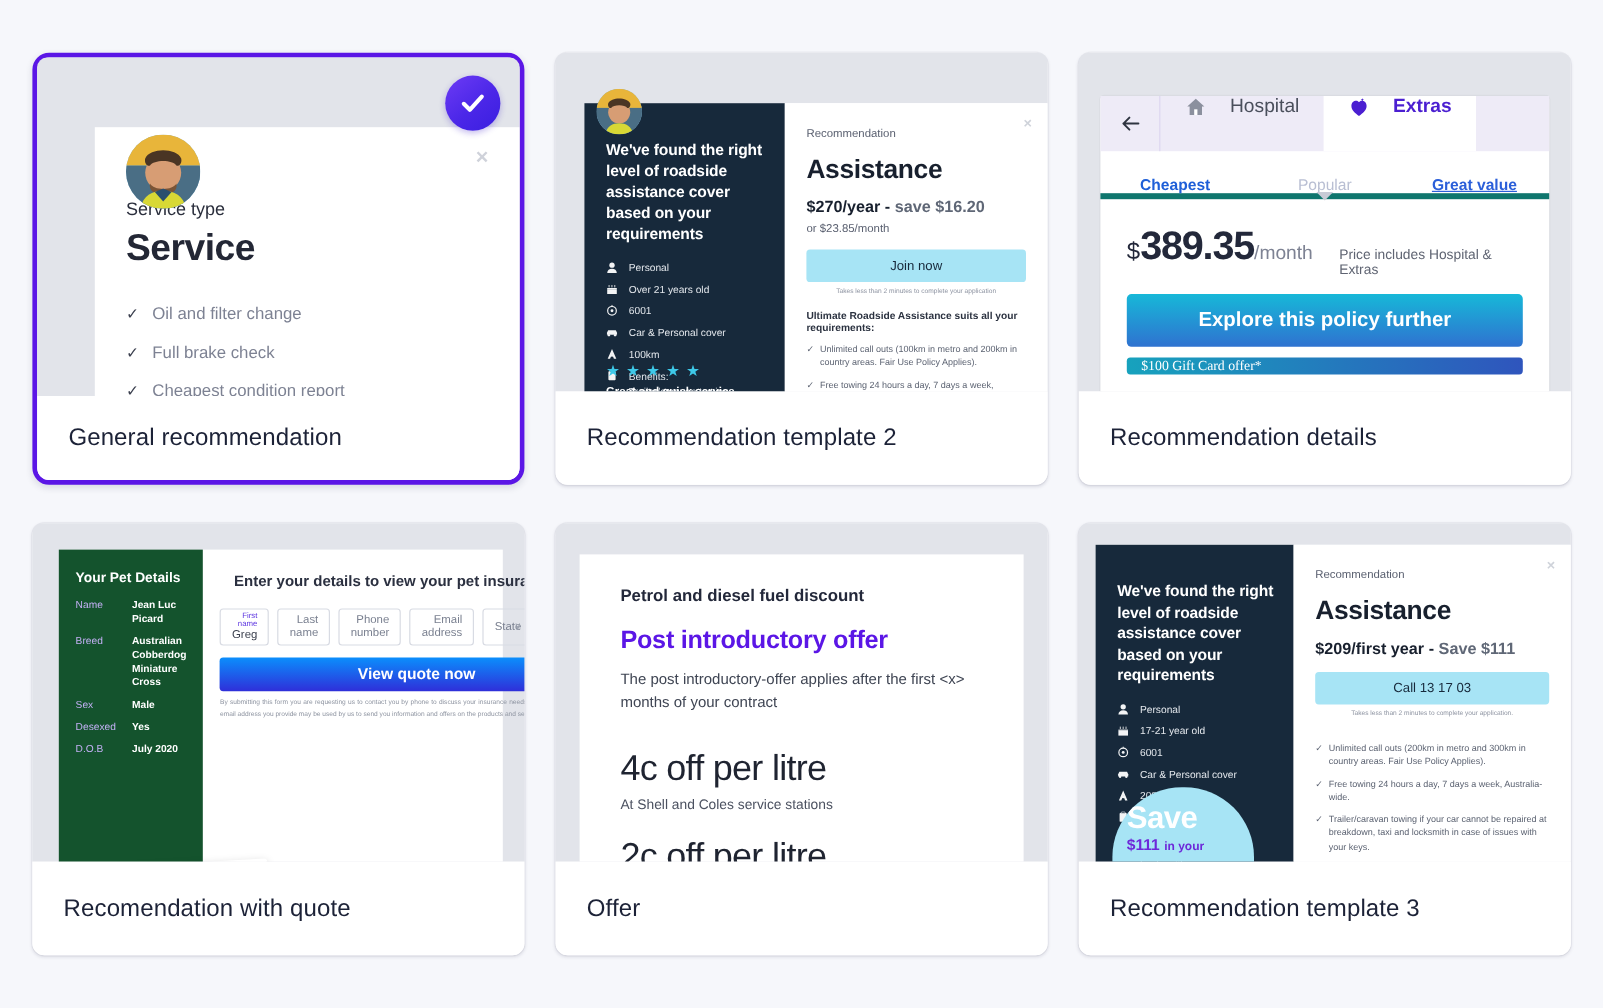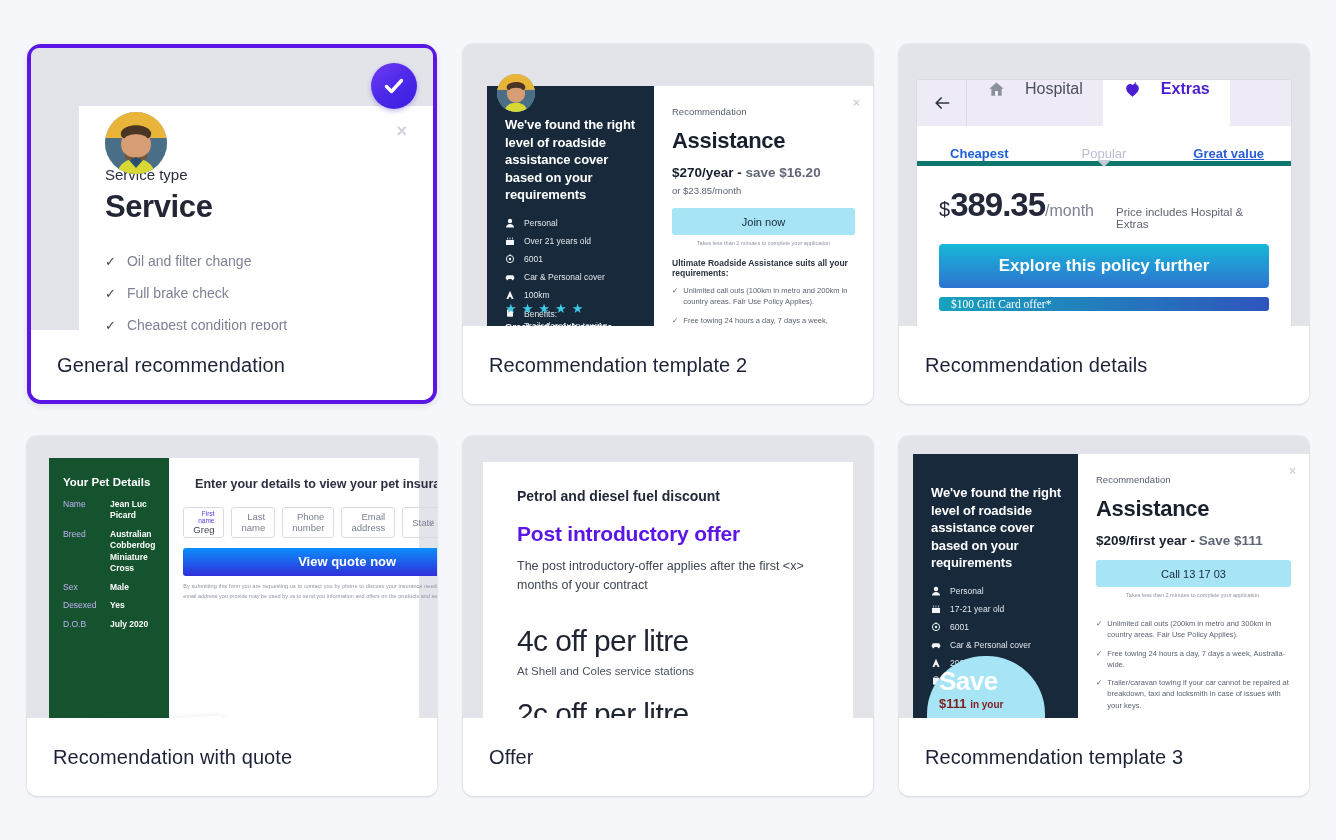--- a/index.html
+++ b/index.html
@@ -208,21 +208,21 @@
   .off-small { font-size: 11.5px; color: #4b5160; margin-top: 7px; }
   .off-big2 { font-size: 30px; color: #1f2431; margin-top: 20px; letter-spacing: -.6px; }
 
   
   .save-blob {
     position: absolute; left: 14px; bottom: 0; width: 118px; height: 78px;
     background: #a7e4f5; border-radius: 58px 58px 0 0;
     padding: 14px 0 0 12px; overflow: hidden;
   }
   .save-blob .sb1 { font-size: 26px; font-weight: 700; color: #fff; line-height: .9; letter-spacing: -.5px; }
-  .save-blob .sb2 { font-size: 13px; font-weight: 700; color: #7f1d1d; margin-top: 3px; }
+  .save-blob .sb2 { font-size: 13px; font-weight: 700; color: #6d28d9; margin-top: 3px; }
   .save-blob .sb2 em { font-style: normal; font-size: 10px; }
 </style>
 </head>
 <body>
 
 <div class="grid">
 
   <div class="card selected">
     <div class="check-badge">
       <svg viewBox="0 0 24 24">

